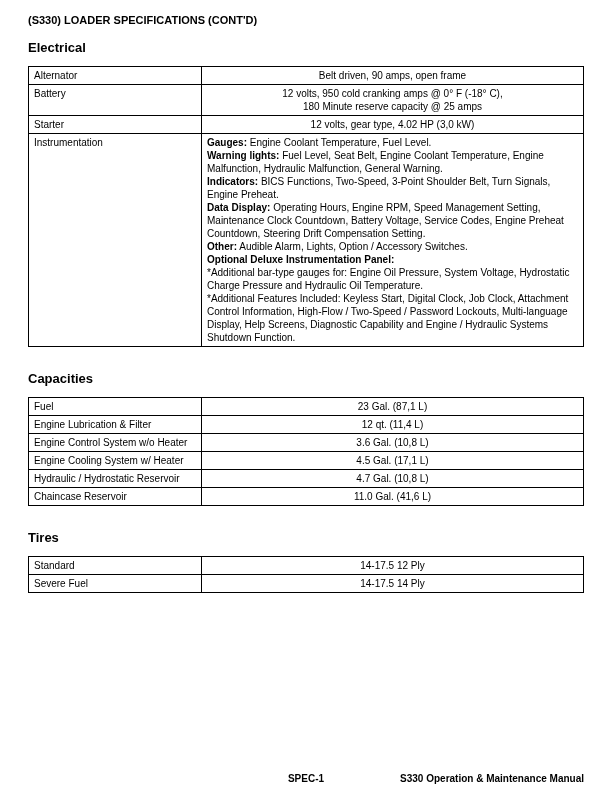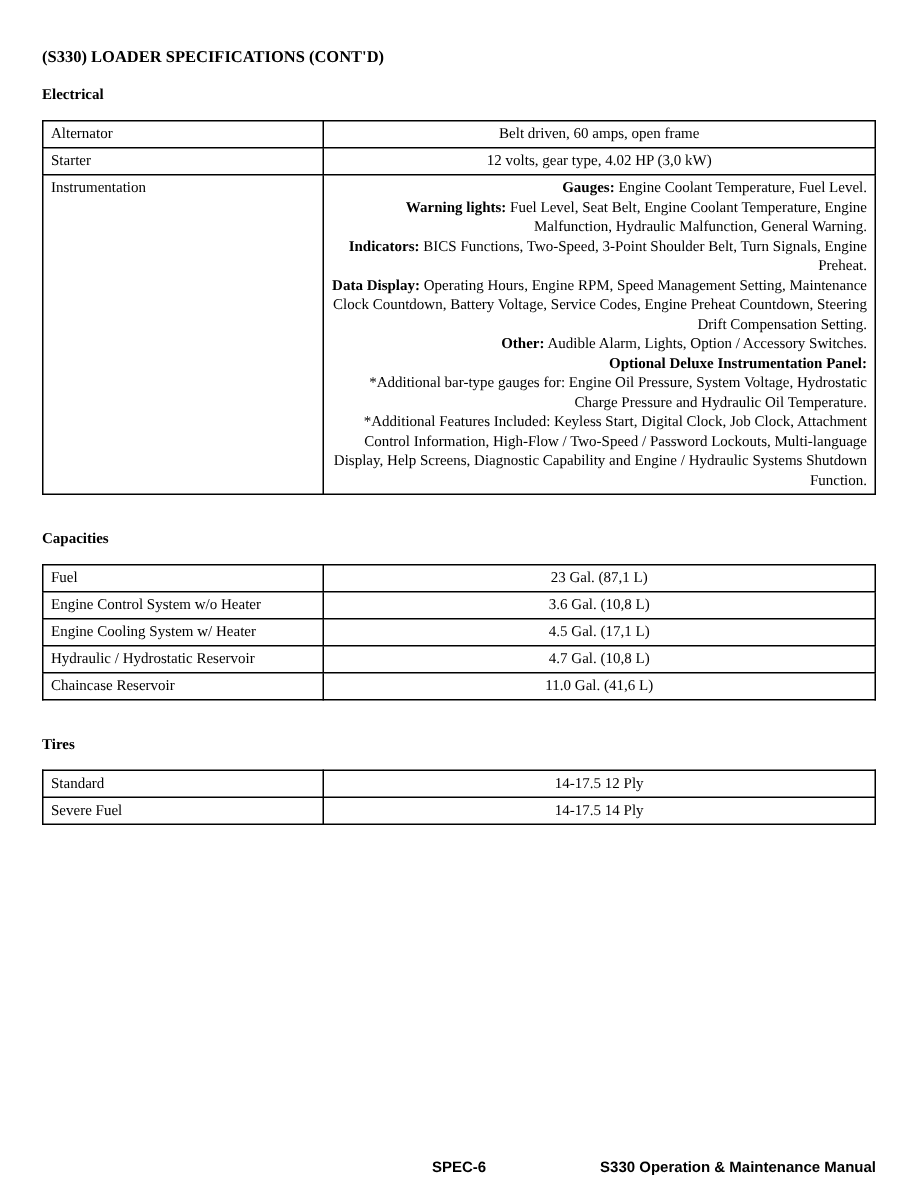--- a/index.html
+++ b/index.html
@@ -5,47 +5,47 @@
   * { margin: 0; padding: 0; box-sizing: border-box; }
   html, body { background: #ffffff; }
   body {
     width: 612px;
     height: 792px;
     position: relative;
     font-family: "Liberation Sans", sans-serif;
     color: #000;
     overflow: hidden;
   }
-  .page { padding: 32px 28px 0 28px; font-family: Liberation Serif, serif; }
+  .page { padding: 14px 28px 0 28px; }
   .doc-title {
     font-size: 11px;
     font-weight: bold;
     margin-bottom: 14px;
   }
   .section-heading {
-    font-size: 10px;
+    font-size: 13px;
     font-weight: bold;
     margin: 24px 0 11px 0;
   }
   .section-heading.first { margin-top: 10px; }
   table.spec {
     width: 100%;
     border-collapse: collapse;
     table-layout: fixed;
     font-size: 10px;
   }
   table.spec td {
     border: 1px solid #000;
     padding: 2px 5px;
     line-height: 1.3;
     vertical-align: top;
   }
-  td.label { width: 187px; text-align: left; }
+  td.label { width: 173px; text-align: left; }
   td.value { text-align: center; white-space: pre-line; }
-  td.instr div { text-align: right; }
+  td.instr div { text-align: left; }
   .footer {
     position: absolute;
     left: 0;
     bottom: 8px;
     width: 612px;
     height: 14px;
     font-size: 10px;
     font-weight: bold;
   }
   .footer .footer-center {
@@ -64,39 +64,48 @@
 
 <div class="page">
 
   <div class="doc-title">(S330) LOADER SPECIFICATIONS (CONT'D)</div>
 
   <div class="section-heading first">Electrical</div>
   <table class="spec">
     <tbody>
       <tr>
         <td class="label">Alternator</td>
-        <td class="value">Belt driven, 60 amps, open frame</td>
+        <td class="value">Belt driven, 90 amps, open frame</td>
+      </tr>
+      <tr>
+        <td class="label">Battery</td>
+        <td class="value">12 volts, 950 cold cranking amps @ 0° F (-18° C),
+180 Minute reserve capacity @ 25 amps</td>
       </tr>
       <tr>
         <td class="label">Starter</td>
         <td class="value">12 volts, gear type, 4.02 HP (3,0 kW)</td>
       </tr>
       <tr>
         <td class="label">Instrumentation</td>
         <td class="value instr"><div><strong>Gauges:</strong> Engine Coolant Temperature, Fuel Level.</div><div><strong>Warning lights:</strong> Fuel Level, Seat Belt, Engine Coolant Temperature, Engine Malfunction, Hydraulic Malfunction, General Warning.</div><div><strong>Indicators:</strong> BICS Functions, Two-Speed, 3-Point Shoulder Belt, Turn Signals, Engine Preheat.</div><div><strong>Data Display:</strong> Operating Hours, Engine RPM, Speed Management Setting, Maintenance Clock Countdown, Battery Voltage, Service Codes, Engine Preheat Countdown, Steering Drift Compensation Setting.</div><div><strong>Other:</strong> Audible Alarm, Lights, Option / Accessory Switches.</div><div><strong>Optional Deluxe Instrumentation Panel:</strong></div><div>*Additional bar-type gauges for: Engine Oil Pressure, System Voltage, Hydrostatic Charge Pressure and Hydraulic Oil Temperature.</div><div>*Additional Features Included: Keyless Start, Digital Clock, Job Clock, Attachment Control Information, High-Flow / Two-Speed / Password Lockouts, Multi-language Display, Help Screens, Diagnostic Capability and Engine / Hydraulic Systems Shutdown Function.</div></td>
       </tr>
     </tbody>
   </table>
 
   <div class="section-heading">Capacities</div>
   <table class="spec">
     <tbody>
       <tr>
         <td class="label">Fuel</td>
         <td class="value">23 Gal. (87,1 L)</td>
+      </tr>
+      <tr>
+        <td class="label">Engine Lubrication &amp; Filter</td>
+        <td class="value">12 qt. (11,4 L)</td>
       </tr>
       <tr>
         <td class="label">Engine Control System w/o Heater</td>
         <td class="value">3.6 Gal. (10,8 L)</td>
       </tr>
       <tr>
         <td class="label">Engine Cooling System w/ Heater</td>
         <td class="value">4.5 Gal. (17,1 L)</td>
       </tr>
       <tr>
@@ -120,15 +129,15 @@
       <tr>
         <td class="label">Severe Fuel</td>
         <td class="value">14-17.5 14 Ply</td>
       </tr>
     </tbody>
   </table>
 
 </div>
 
 <div class="footer">
-  <div class="footer-center">SPEC-6</div>
+  <div class="footer-center">SPEC-1</div>
   <div class="footer-right">S330 Operation &amp; Maintenance Manual</div>
 </div>
 
 </body></html>

